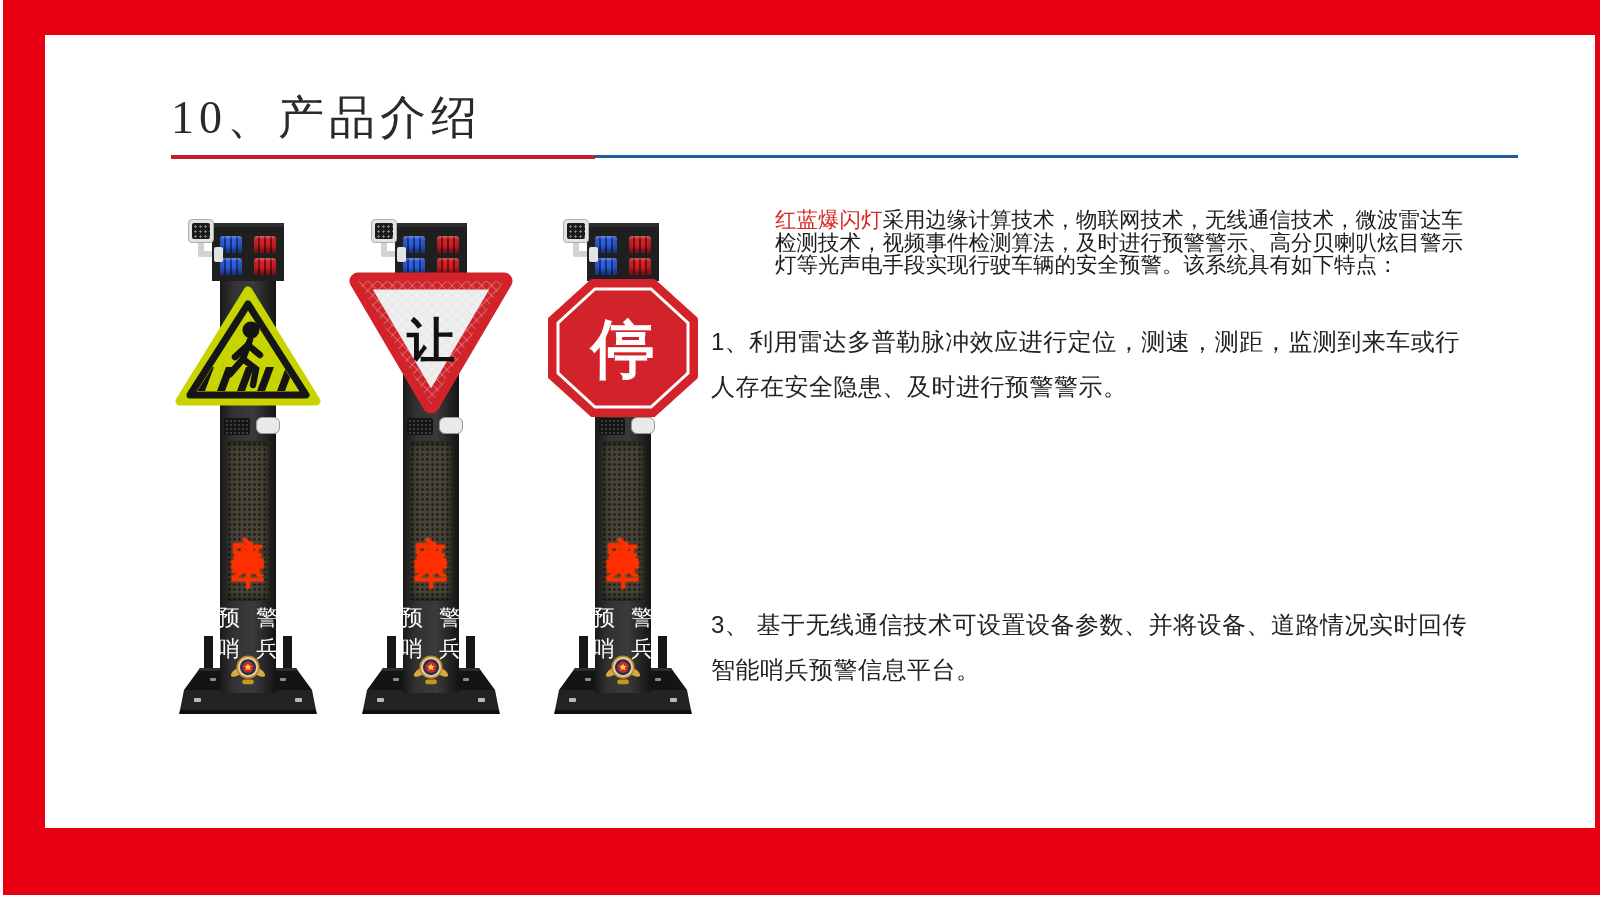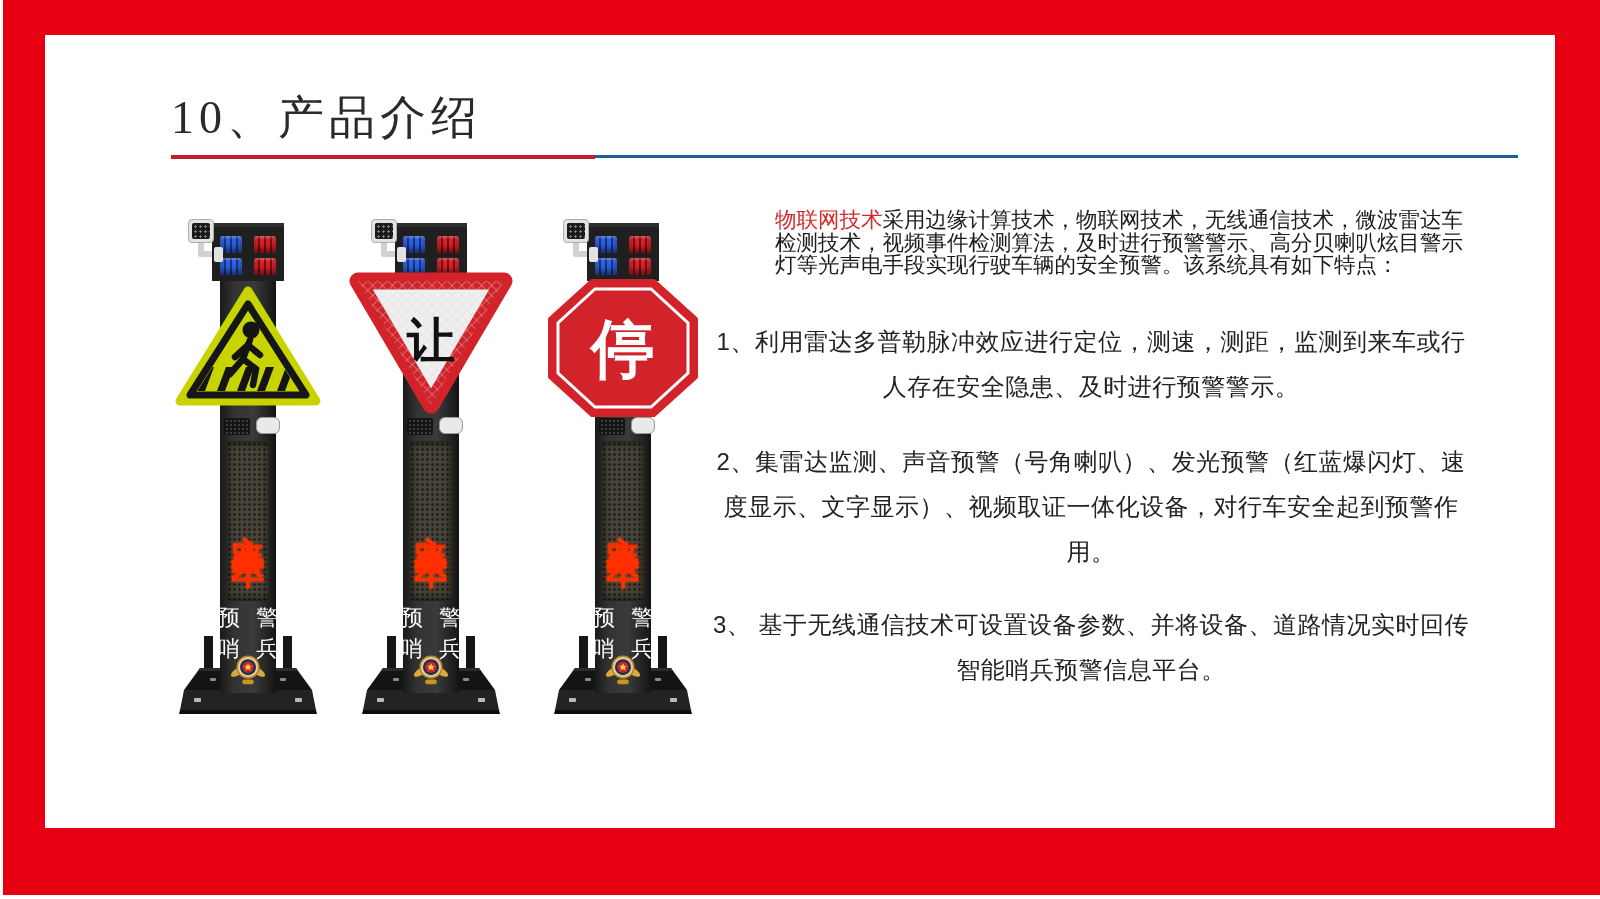--- a/index.html
+++ b/index.html
@@ -1,35 +1,35 @@
 <!DOCTYPE html>
 <html><head>
 <meta charset="utf-8">
 <style>
   html,body{margin:0;padding:0;background:#ffffff;}
   .slide{position:relative;width:1600px;height:899px;background:#ffffff;overflow:hidden;
          font-family:"Liberation Sans",sans-serif;}
   .frame{position:absolute;left:3px;top:0;right:0;bottom:4px;background:#e60012;}
-  .content{position:absolute;left:45px;top:35px;width:1510px;height:793px;background:#ffffff;}
+  .content{position:absolute;left:45px;top:35px;width:1510px;height:793px;background:#ffffff;padding-left:40px;}
 
   
   .title{position:absolute;left:126px;top:52px;margin:0;font-family:"Liberation Serif",serif;
          font-weight:400;font-size:46px;letter-spacing:5px;color:#2a2a2a;white-space:nowrap;}
   .divider{position:absolute;left:126px;top:119px;width:1347px;height:5px;display:flex;align-items:center;}
   .div-red{width:424px;height:4px;background:#be1e2d;}
   .div-blue{flex:1;height:3px;background:#1f5c99;}
 
   
   .textcol{position:absolute;left:660px;top:168px;width:772px;height:560px;}
   .intro{position:absolute;left:70px;top:6px;width:688px;margin:0;
          font-family:"Liberation Serif",serif;font-size:21.5px;line-height:22.6px;
          text-align:justify;color:#1c1c1c;}
   .hl{color:#d42a2a;}
   .feat{position:absolute;left:6px;width:760px;margin:0;font-size:24px;line-height:45px;
-        color:#222;letter-spacing:.5px;text-align:center;}
+        color:#222;letter-spacing:.5px;}
   .f1{top:116px;}
   .f2{top:236px;}
   .f3{top:399px;}
 
   
   .pole{position:absolute;top:168px;width:200px;height:515px;}
   .pole-1{left:103px;} .pole-2{left:286px;} .pole-3{left:478px;}
 
   .base-svg{position:absolute;left:0;top:425px;width:200px;height:95px;z-index:1;}
   .mast{position:absolute;left:72px;top:74px;width:56px;height:416px;z-index:2;
@@ -277,20 +277,19 @@
         <ellipse cx="29" cy="19" rx="8" ry="3.6" fill="#d8a93e" transform="rotate(32 29 19)"></ellipse>
         <rect x="12" y="27" width="12" height="5" rx="2" fill="#c9941f"></rect>
         <circle cx="18" cy="14" r="11.5" fill="#e9cf8f" stroke="#b8862a" stroke-width="1.5"></circle>
         <circle cx="18" cy="14" r="8.5" fill="#1c2f55"></circle>
         <circle cx="18" cy="14" r="6" fill="#c9252b"></circle>
         <path d="M18 10 l1.3 2.5 2.7.3-2 1.9.6 2.7-2.6-1.4-2.6 1.4.6-2.7-2-1.9 2.7-.3z" fill="#f4d03f"></path>
       </svg>
     </div>
 
     <div class="textcol">
-      <p class="intro"><span class="hl">物联网技术</span><span>采用边缘计算技术，物联网技术，无线通信技术，微波雷达车检测技术，视频事件检测算法，及时进行预警警示、高分贝喇叭炫目警示灯等光声电手段实现行驶车辆的安全预警。该系统具有如下特点：</span></p>
+      <p class="intro"><span class="hl">红蓝爆闪灯</span><span>采用边缘计算技术，物联网技术，无线通信技术，微波雷达车检测技术，视频事件检测算法，及时进行预警警示、高分贝喇叭炫目警示灯等光声电手段实现行驶车辆的安全预警。该系统具有如下特点：</span></p>
       <p class="feat f1">1、利用雷达多普勒脉冲效应进行定位，测速，测距，监测到来车或行人存在安全隐患、及时进行预警警示。</p>
-      <p class="feat f2">2、集雷达监测、声音预警（号角喇叭）、发光预警（红蓝爆闪灯、速度显示、文字显示）、视频取证一体化设备，对行车安全起到预警作用。</p>
       <p class="feat f3">3、 基于无线通信技术可设置设备参数、并将设备、道路情况实时回传智能哨兵预警信息平台。</p>
     </div>
 
   </div>
 </div>
 
 </body></html>

